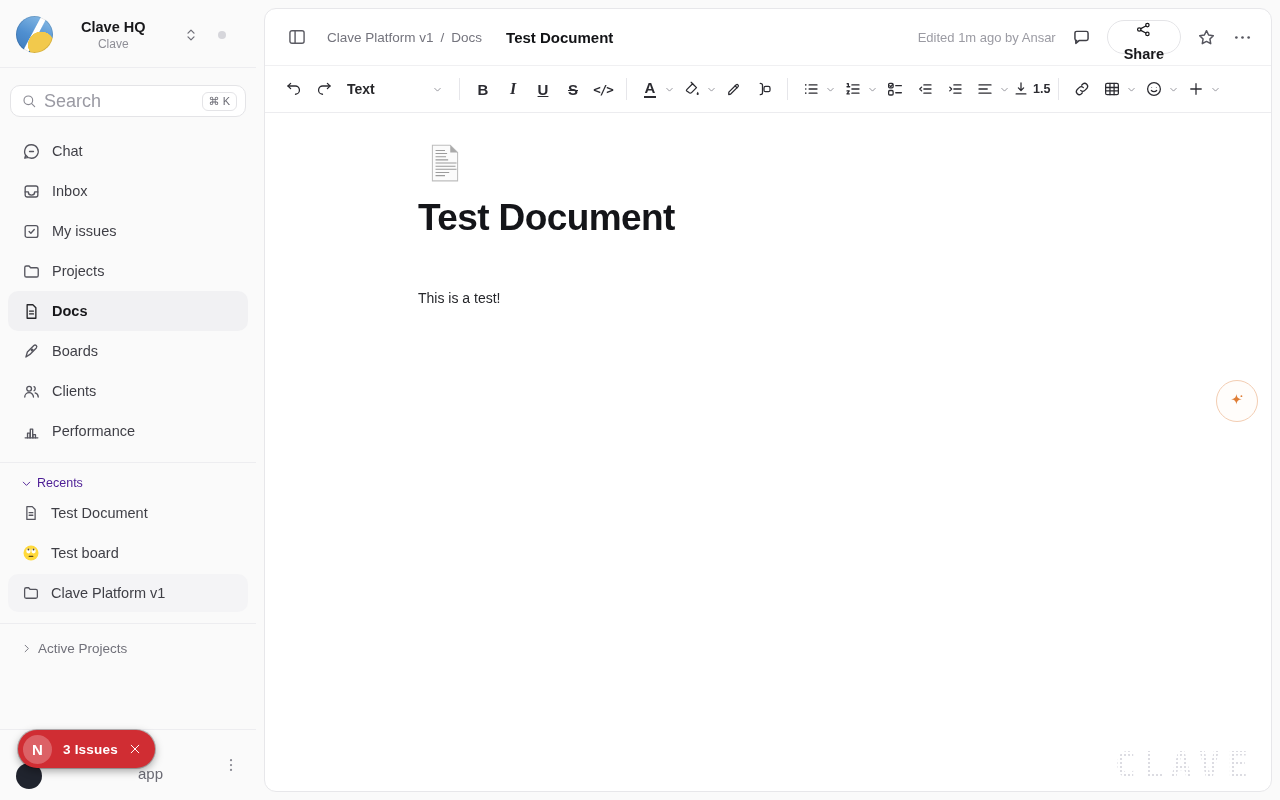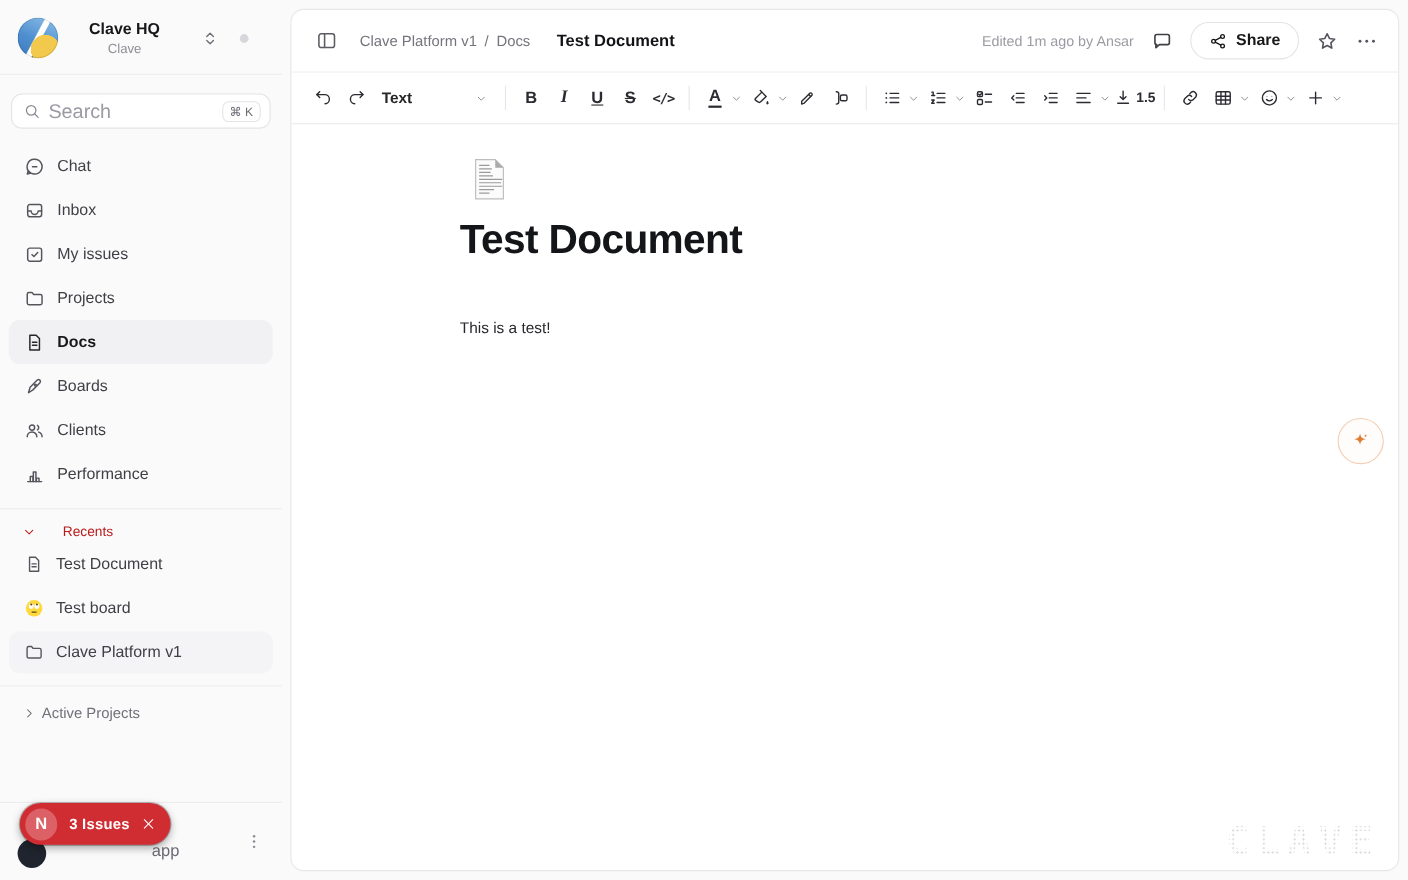--- a/index.html
+++ b/index.html
@@ -29,21 +29,21 @@
   .search-input::placeholder { color:#9a9aa3; }
   .kbd { font-size:11px; color:#6b6b74; border:1px solid #e4e4e7; border-radius:6px; padding:2px 6px; background:#fff; white-space:nowrap; }
   .nav { margin-top:14px; }
   .nav-item { display:flex; align-items:center; height:40px; margin:0 8px; padding:0 14px; border-radius:10px; cursor:pointer; color:#3f3f46; }
   .nav-item .nic { width:19px; height:19px; color:#55555e; flex:0 0 auto; }
   .nav-item .nlabel { margin-left:11px; font-size:14.5px; }
   .nav-item.active { background:#f1f1f3; }
   .nav-item.active .nlabel { font-weight:700; color:#18181b; }
   .nav-item.active .nic { color:#27272a; }
   .sec-divider { height:1px; background:#ededf0; margin:11px 0; }
-  .recents-head { display:flex; align-items:center; padding:2px 8px 2px 20px; color:#b91c1c;gap:20px; }
+  .recents-head { display:flex; align-items:center; padding:2px 8px 2px 20px; color:#4c1d95; }
   .recents-head .chev { width:13px; height:13px; }
   .recents-head .rlabel { font-size:12.5px; margin-left:4px; }
   .recent-item { display:flex; align-items:center; height:38px; margin:2px 8px; padding:0 14px; border-radius:10px; color:#3f3f46; cursor:pointer; }
   .recent-item .nic { width:18px; height:18px; color:#55555e; flex:0 0 auto; }
   .recent-item .nlabel { margin-left:11px; font-size:14.5px; }
   .recent-item.hovered { background:#f4f4f6; }
   .collapsed-row { display:flex; align-items:center; padding:6px 8px 6px 20px; color:#71717a; cursor:pointer; }
   .collapsed-row .chev { width:13px; height:13px; }
   .collapsed-row .rlabel { font-size:13.5px; margin-left:5px; }
   .sidebar-bottom { position:absolute; left:0; right:0; bottom:0; height:71px; border-top:1px solid #ededf0; }
@@ -58,21 +58,21 @@
 
   
   .card { position:absolute; left:264px; top:8px; width:1008px; height:784px; background:#fff; border:1px solid #e7e7ea; border-radius:12px; overflow:hidden; }
   .card-header { height:57px; display:flex; align-items:center; padding:0 18px 0 22px; border-bottom:1px solid #f0f0f2; }
   .panel-toggle { width:20px; height:20px; color:#5b5b63; cursor:pointer; flex:0 0 auto; }
   .breadcrumb { display:flex; align-items:center; gap:7px; margin-left:20px; font-size:13.5px; color:#74747d; white-space:nowrap; }
   .tab-title { margin-left:24px; font-size:15px; font-weight:700; color:#121316; white-space:nowrap; }
   .header-right { margin-left:auto; display:flex; align-items:center; gap:15px; }
   .edited-text { font-size:13px; color:#9b9ba3; white-space:nowrap; }
   .icon-btn { color:#3f3f46; cursor:pointer; display:flex; align-items:center; justify-content:center; }
-  .share-btn { display:flex; align-items:center; gap:8px; height:34px; padding:0 16px; border:1px solid #e4e4e7; border-radius:17px; background:#fff; cursor:pointer; }
+  .share-btn { display:flex; align-items:center; gap:8px; height:34px; padding:0 16px; border:1px solid #e4e4e7; border-radius:17px; background:#fff; cursor:pointer;flex-direction:column; }
   .share-btn .slabel { font-size:14.5px; font-weight:700; color:#18181b; }
   .share-btn .sic { width:17px; height:17px; color:#18181b; }
 
   
   .toolbar { height:47px; display:flex; align-items:center; padding:0 14px; border-bottom:1px solid #ececef; }
   .tb-btn { min-width:30px; height:30px; display:flex; align-items:center; justify-content:center; border-radius:6px; color:#2b2b31; cursor:pointer; }
   .tb-btn svg { width:18px; height:18px; }
   .tb-letter { font-size:15px; font-weight:700; font-family:"Liberation Sans", sans-serif; }
   .tb-italic { font-style:italic; font-weight:600; font-family:"Liberation Serif", serif; font-size:16px; }
   .tb-under { text-decoration:underline; font-weight:600; }

